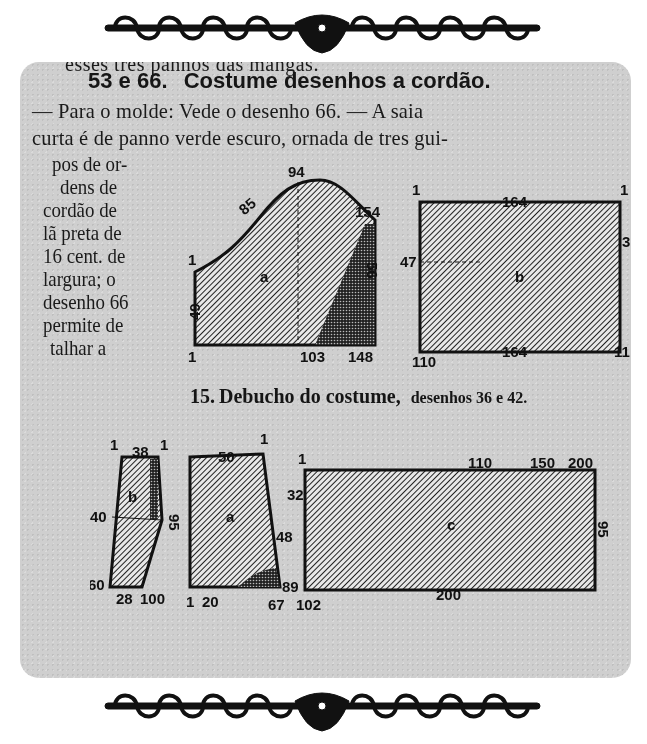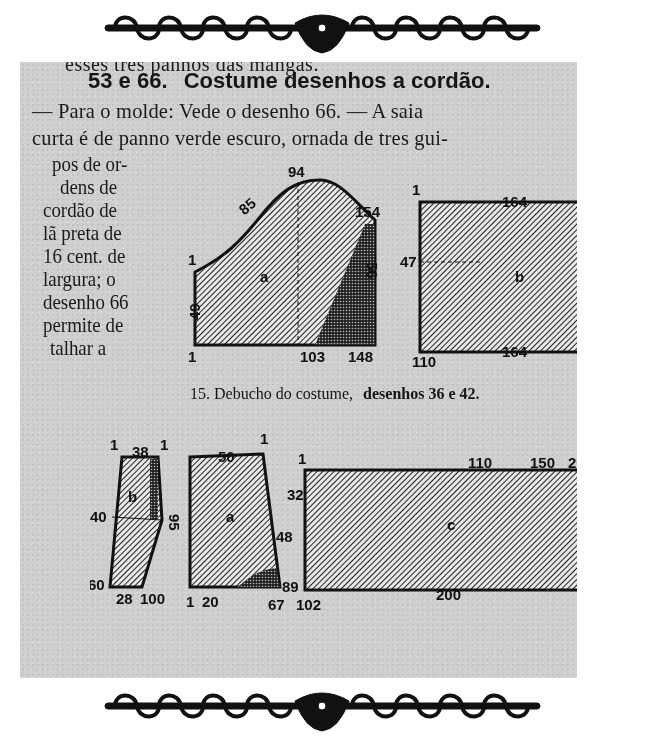--- a/index.html
+++ b/index.html
@@ -4,28 +4,29 @@
   <style>
     html, body { margin: 0; padding: 0; }
     body {
       width: 647px; height: 744px; background: #ffffff; position: relative; overflow: hidden;
       font-family: "DejaVu Serif", "Liberation Serif", serif;
     }
     .ornament { position: absolute; left: 95px; width: 455px; height: 50px; }
     .ornament.top { top: 5px; }
     .ornament.bottom { top: 683px; }
     .page {
-      position: absolute; left: 20px; top: 62px; width: 557px; height: 616px;
+      position: absolute; left: 20px; top: 62px; width: 611px; height: 616px;
       background: #cfcfcf;
       background-image:
         radial-gradient(rgba(120,120,120,0.18) 1px, transparent 1px),
         radial-gradient(rgba(255,255,255,0.25) 1px, transparent 1px);
       background-size: 5px 5px, 7px 7px;
       background-position: 0 0, 2px 3px;
       overflow: hidden;
+      border-radius: 19px;
     }
     .cut-line {
       position: absolute; left: 45px; top: -9px; font-family: "Liberation Serif", serif;
       font-size: 20px; color: #1b1b1b; letter-spacing: 0.5px; white-space: nowrap;
     }
     .heading {
       position: absolute; left: 68px; top: 6px; white-space: nowrap;
       font-family: "Liberation Sans", sans-serif; font-weight: bold; font-size: 22px; color: #161616;
     }
     .heading .num { margin-right: 10px; }
@@ -34,21 +35,21 @@
       white-space: nowrap; letter-spacing: 0.2px; transform: scaleX(0.93); transform-origin: left;
     }
     .col-line {
       position: absolute; font-family: "Liberation Serif", serif; font-size: 21px; color: #1a1a1a;
       white-space: nowrap; transform: scaleX(0.9); transform-origin: left;
     }
     .caption {
       position: absolute; white-space: nowrap; color: #151515;
       font-family: "Liberation Serif", serif;
     }
-    .caption .bold { font-weight: normal; font-size: 16px; }
+    .caption .bold { font-weight: bold; font-size: 20px; }
     .caption .reg { font-size: 16px; margin-left: 6px; font-weight: bold; }
     .figure { position: absolute; }
     .lbl {
       font-family: "Liberation Sans", sans-serif; font-weight: bold; font-size: 15px; fill: #111;
     }
   </style>
 </head>
 <body>
 
 <svg class="ornament top" viewBox="0 0 455 50">

